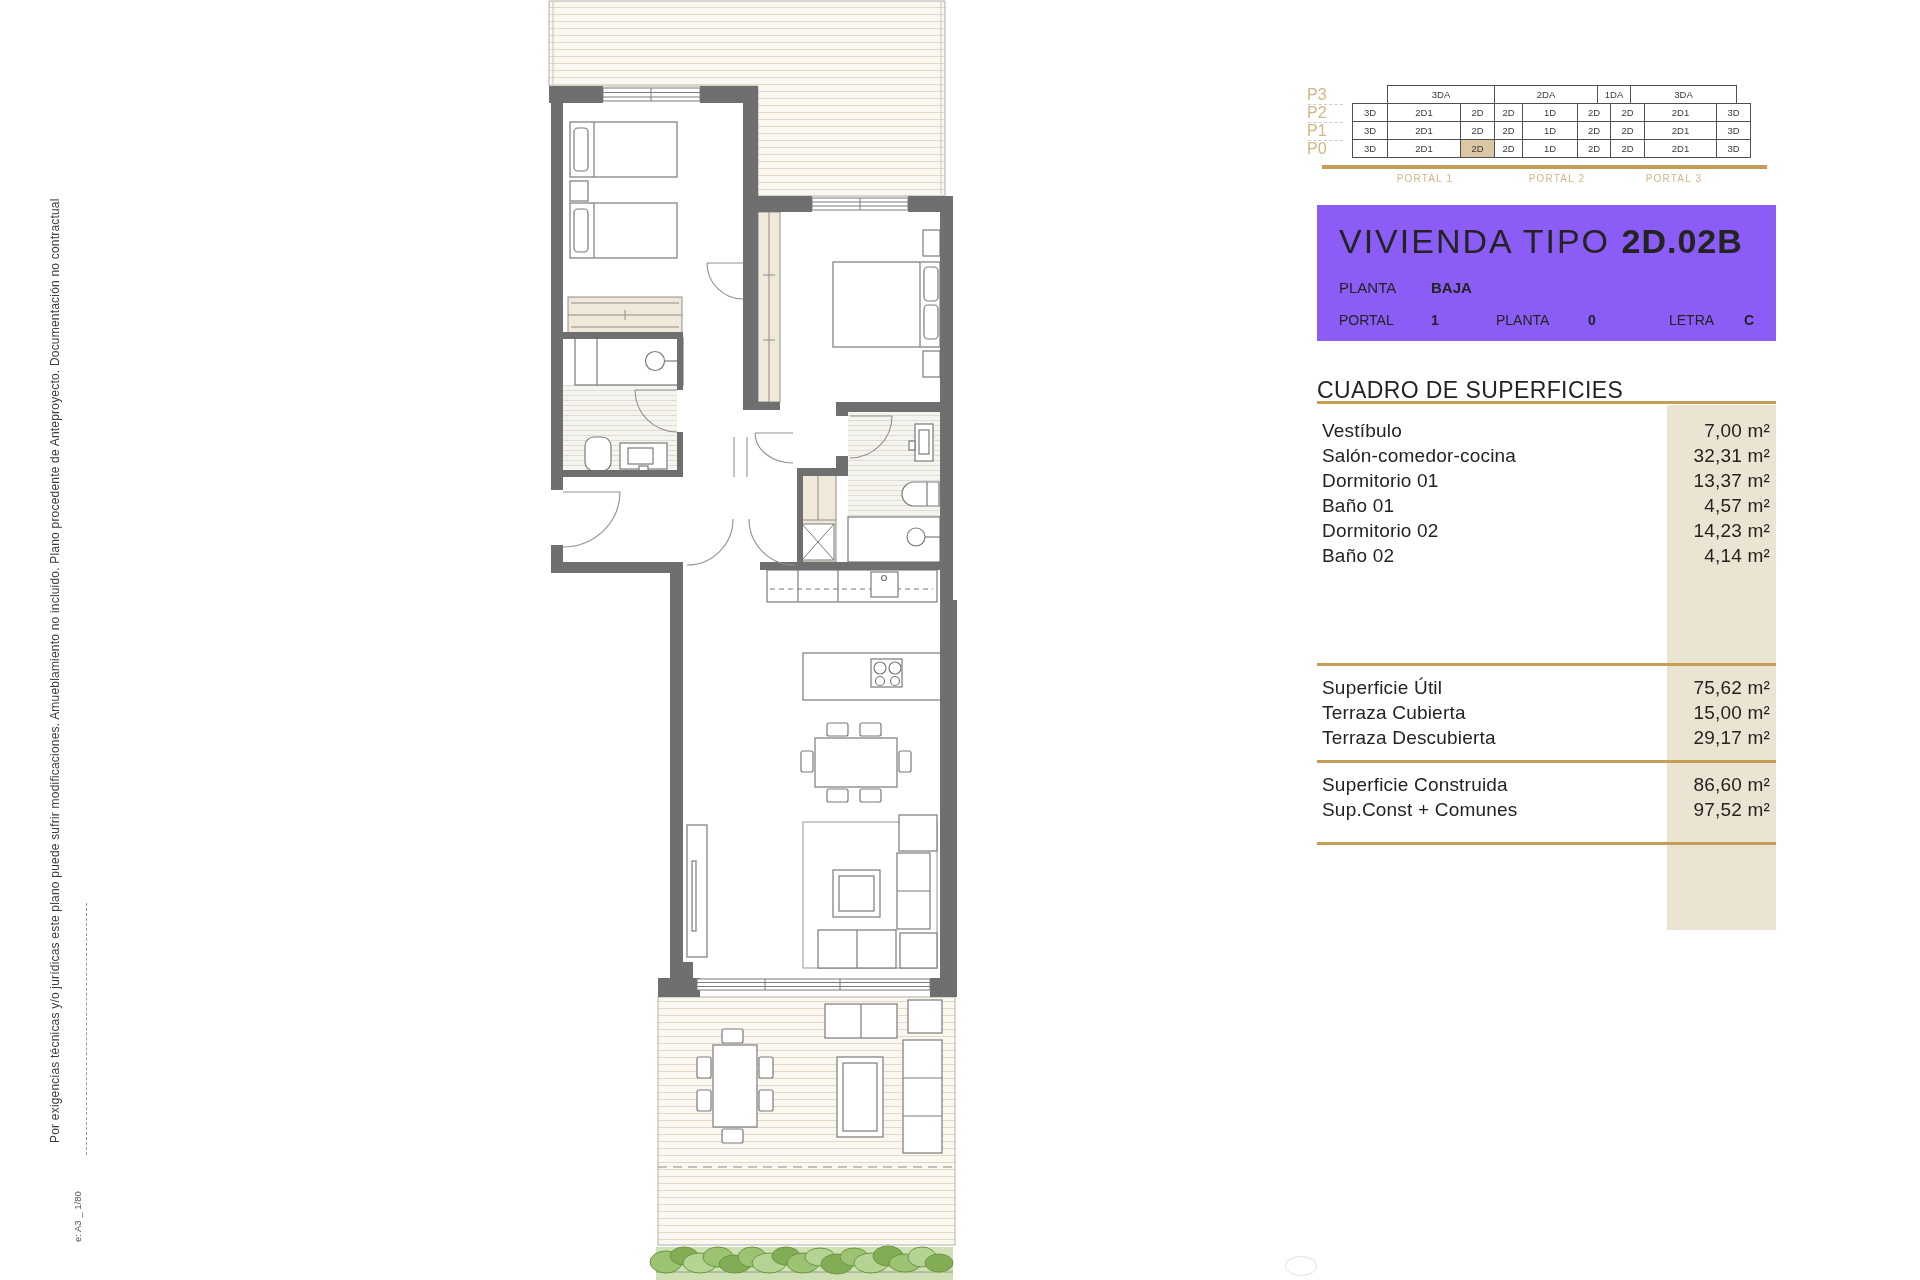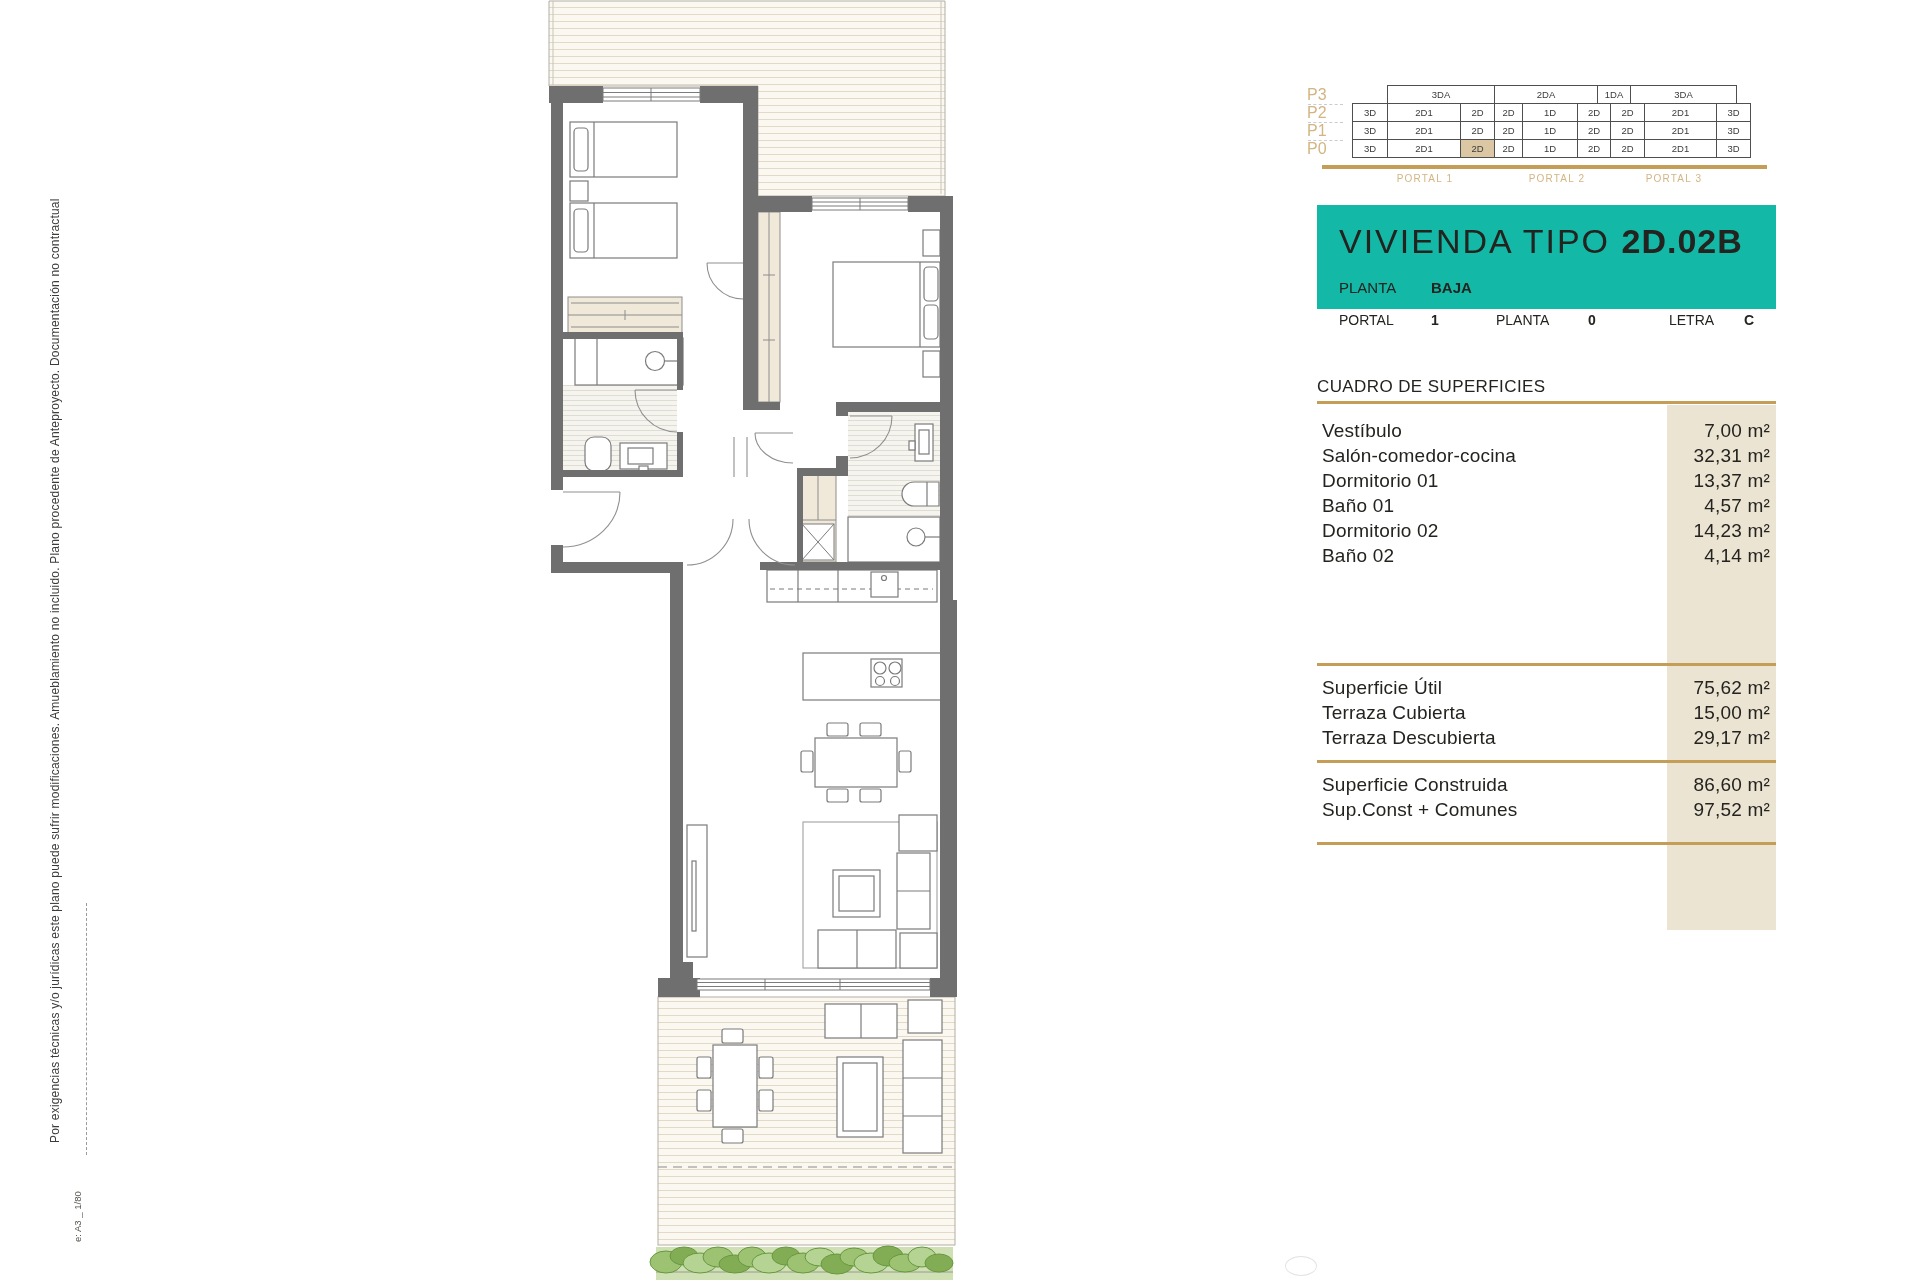--- a/index.html
+++ b/index.html
@@ -27,31 +27,31 @@
   .mlabel.dash::after{content:'';position:absolute;left:1px;right:10px;bottom:-1px;border-bottom:1px dashed #cccccc;}
   .mcell{border:1px solid #4f4f4f;margin-left:-1px;font-size:9.5px;line-height:17px;
     text-align:center;color:#3a3a3a;background:#fff;box-sizing:border-box;flex-shrink:0;}
   .mcell.hl{background:#dcc7a5;}
   .mcell.mspacer{border-color:transparent;background:transparent;}
   .matrix-gold{position:absolute;left:15px;top:80px;width:445px;height:4px;background:#c49d56;}
   .portal-label{position:absolute;top:88px;transform:translateX(-50%);
     font-size:10px;letter-spacing:1.2px;color:#d3b583;white-space:nowrap;}
 
   
-  #title-block{position:absolute;left:1317px;top:205px;width:459px;height:104px;background:#14b8a6;}
+  #title-block{position:absolute;left:1317px;top:205px;width:459px;height:136px;background:#8b5cf6;}
   .tb-line1{position:absolute;left:22px;top:16px;font-size:34px;line-height:40px;letter-spacing:2px;color:#23231f;white-space:nowrap;}
   .tb-line1 b{letter-spacing:1px;}
   .tb-line2{position:absolute;left:22px;top:71px;font-size:15px;line-height:24px;color:#23231f;}
   .tb-line3{position:absolute;left:22px;top:103px;font-size:14px;line-height:24px;color:#23231f;}
   .tb-lab{display:inline-block;}
   .w92{width:92px;} .w65{width:65px;} .w81{width:81px;} .w75{width:75px;}
   .tb-val{font-weight:bold;}
 
   
-  .panel-header{position:absolute;left:1317px;top:377px;width:459px;font-size:17px;letter-spacing:.4px;color:#23231f;}
+  .panel-header{position:absolute;left:1317px;top:377px;width:459px;font-size:23px;letter-spacing:.4px;color:#23231f;}
   .gold{position:absolute;left:1317px;width:459px;height:3px;background:#c49d56;}
   #beige-col{position:absolute;left:1667px;top:405px;width:109px;height:525px;background:#ece4d3;}
   .area-list{position:absolute;left:1317px;width:459px;z-index:2;}
   .row-line{display:flex;justify-content:space-between;font-size:19px;line-height:25px;
     padding:0 6px 0 5px;color:#23231f;letter-spacing:.2px;}
   .totals .row-line{font-size:15.5px;}
 
   .logo-ghost{position:absolute;left:1285px;top:1256px;width:30px;height:18px;
     border:1.5px solid #e3e3e0;border-radius:50%;}
 </style>

